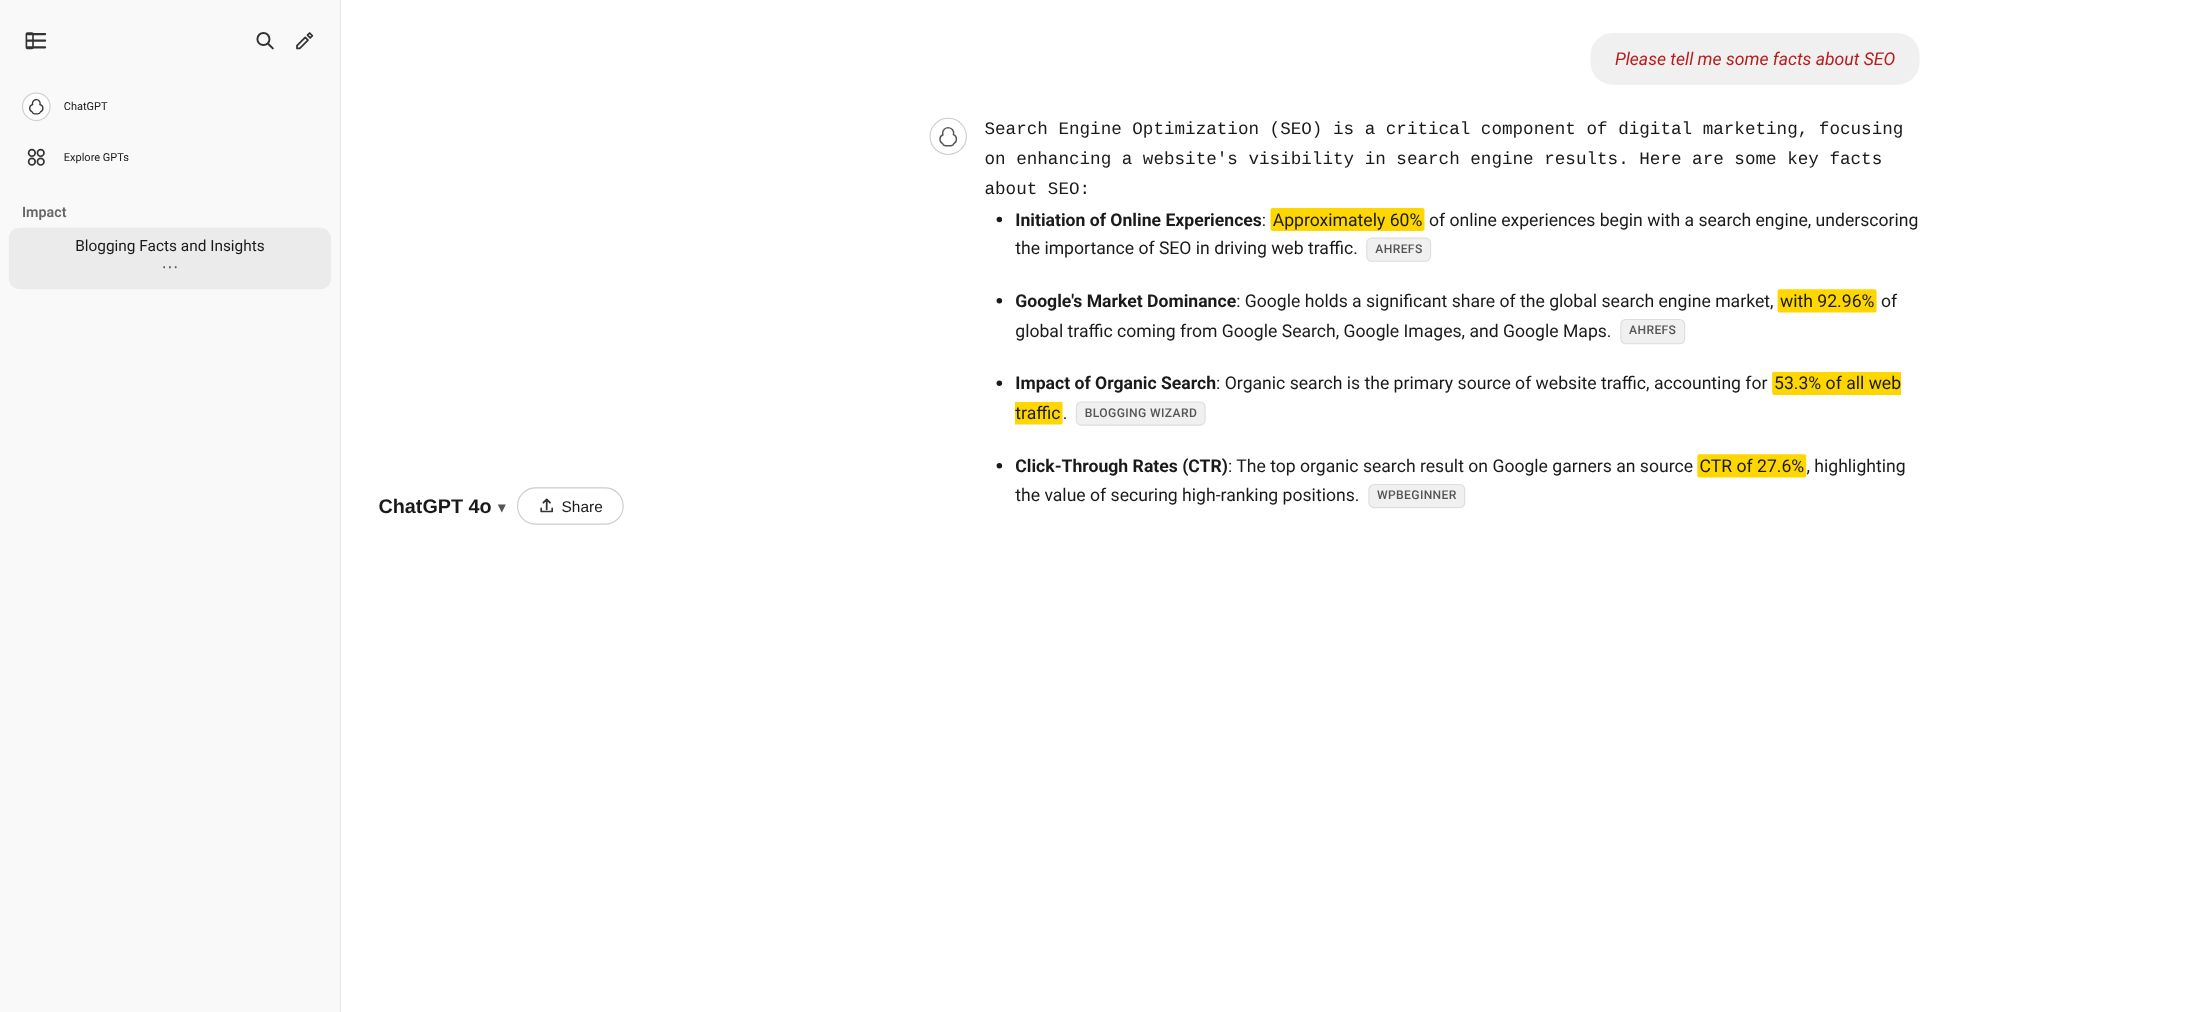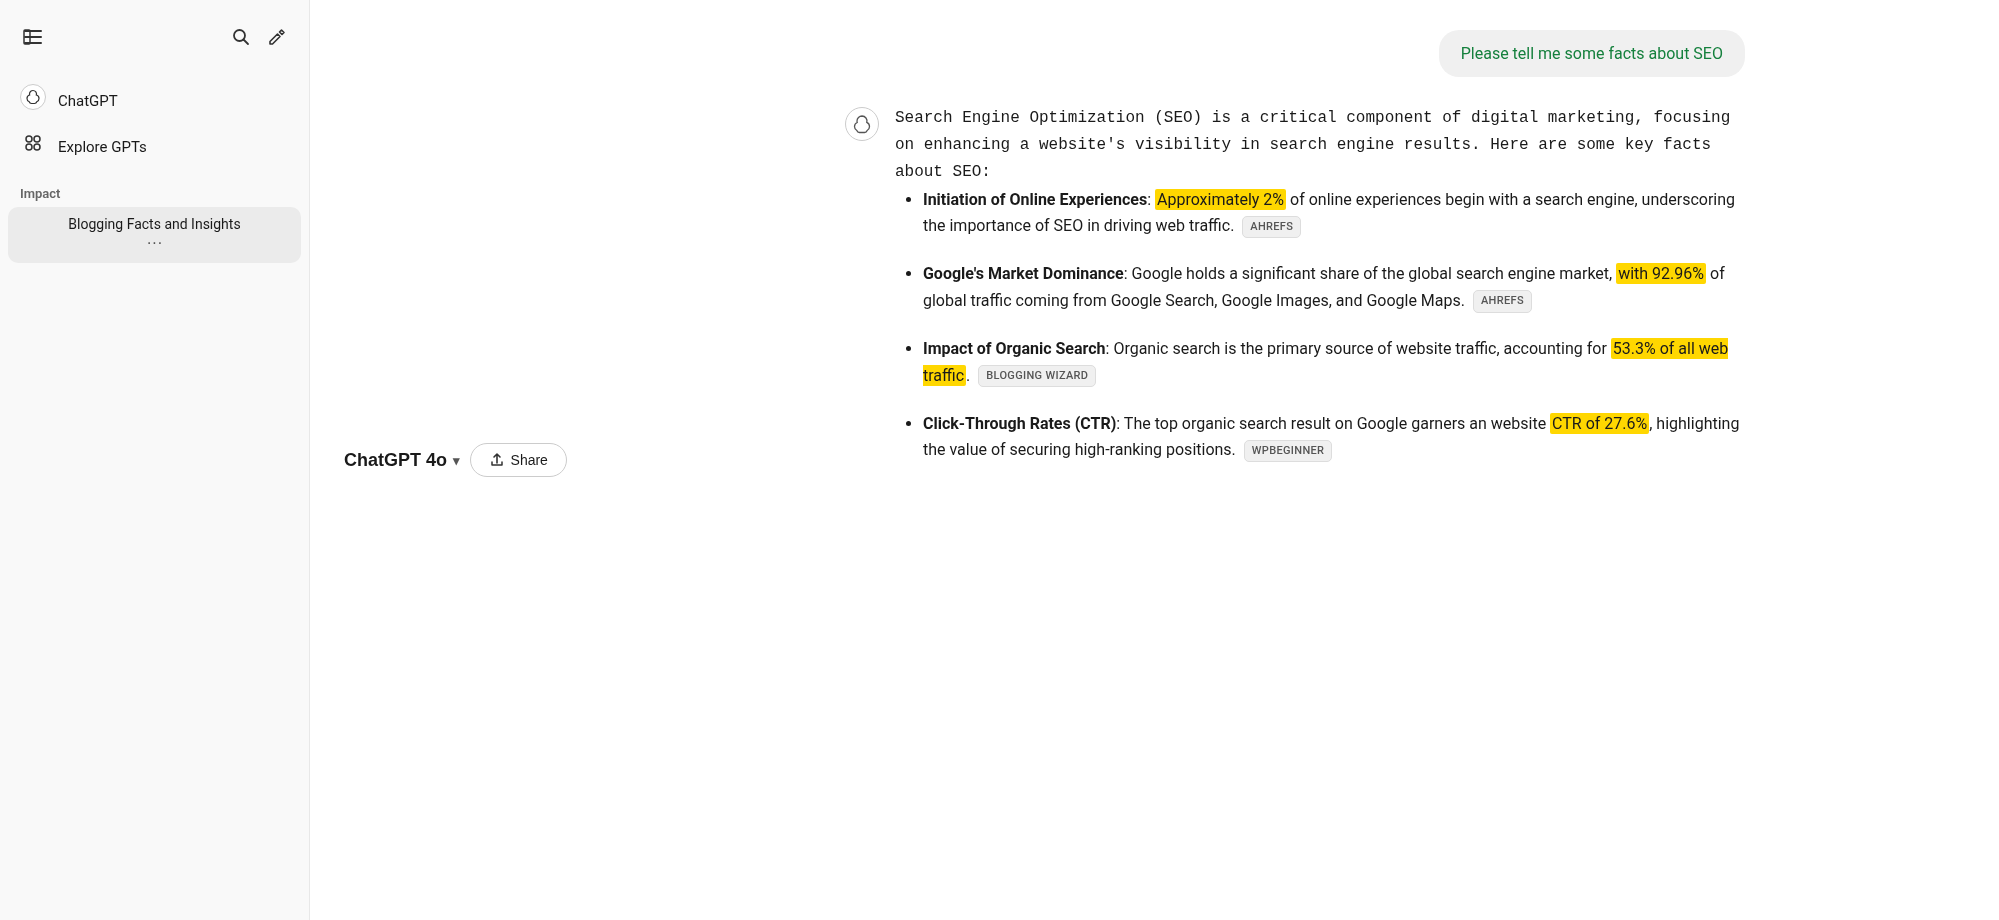--- a/index.html
+++ b/index.html
@@ -45,27 +45,27 @@
     }
     .sidebar-top-icons {
       display: flex;
       gap: 4px;
     }
     .sidebar-nav {
       padding: 4px 8px;
     }
     .sidebar-nav-item {
       display: flex;
-      align-items: flex-end;
+      align-items: center;
       gap: 12px;
       padding: 10px 12px;
       border-radius: 10px;
       cursor: pointer;
       color: #1a1a1a;
-      font-size: 15px;
+      font-size: 10px;
       font-weight: 400;
     }
     .sidebar-nav-icon {
       width: 26px;
       height: 26px;
       display: flex;
       align-items: center;
       justify-content: center;
     }
     .chatgpt-icon {
@@ -198,22 +198,23 @@
     .user-message-row {
       display: flex;
       justify-content: flex-end;
       margin-bottom: 28px;
     }
     .user-message-bubble {
       background: #f0f0f0;
       border-radius: 20px;
       padding: 14px 22px;
       font-size: 16px;
-      color: #15803d;
+      color: #b91c1c;
       max-width: 70%;
+      font-style: italic;
     }
 
     
     .assistant-message-row {
       display: flex;
       gap: 16px;
       align-items: flex-start;
     }
     .assistant-avatar {
       width: 34px;
@@ -374,36 +375,36 @@
         <div class="assistant-avatar">
           <svg width="20" height="20" viewBox="0 0 20 20" fill="none">
             <path d="M10 2C7.24 2 5 4.24 5 7c0 .52.08 1.02.22 1.5A4.5 4.5 0 0 0 2.5 12.5c0 1.7.94 3.18 2.33 3.96A3 3 0 0 0 7.5 18.5h5a3 3 0 0 0 2.67-2.04A4.5 4.5 0 0 0 17.5 12.5a4.5 4.5 0 0 0-2.72-4.12A5 5 0 0 0 10 2z" stroke="#555" stroke-width="1.3" fill="none"></path>
           </svg>
         </div>
         <div class="assistant-body">
           <p class="assistant-intro">Search Engine Optimization (SEO) is a critical component of digital marketing, focusing on enhancing a website's visibility in search engine results. Here are some key facts about SEO:</p>
           <ul class="bullet-list">
 
             <li class="bullet-item">
-              <span class="bold-term">Initiation of Online Experiences</span><span>: </span><span class="highlight">Approximately 2%</span><span> of online experiences begin with a search engine, underscoring the importance of SEO in driving web traffic.</span>
+              <span class="bold-term">Initiation of Online Experiences</span><span>: </span><span class="highlight">Approximately 60%</span><span> of online experiences begin with a search engine, underscoring the importance of SEO in driving web traffic.</span>
               <span class="source-badge">AHREFS</span>
             </li>
 
             <li class="bullet-item">
               <span class="bold-term">Google's Market Dominance</span><span>: Google holds a significant share of the global search engine market, </span><span class="highlight">with 92.96%</span><span> of global traffic coming from Google Search, Google Images, and Google Maps.</span>
               <span class="source-badge">AHREFS</span>
             </li>
 
             <li class="bullet-item">
               <span class="bold-term">Impact of Organic Search</span><span>: Organic search is the primary source of website traffic, accounting for </span><span class="highlight">53.3% of all web traffic</span><span>.</span>
               <span class="source-badge">BLOGGING WIZARD</span>
             </li>
 
             <li class="bullet-item">
-              <span class="bold-term">Click-Through Rates (CTR)</span><span>: The top organic search result on Google garners an website </span><span class="highlight">CTR of 27.6%</span><span>, highlighting the value of securing high-ranking positions.</span>
+              <span class="bold-term">Click-Through Rates (CTR)</span><span>: The top organic search result on Google garners an source </span><span class="highlight">CTR of 27.6%</span><span>, highlighting the value of securing high-ranking positions.</span>
               <span class="source-badge">WPBEGINNER</span>
             </li>
 
           </ul>
         </div>
       </div>
 
     </div>
   </div>
 </div>

